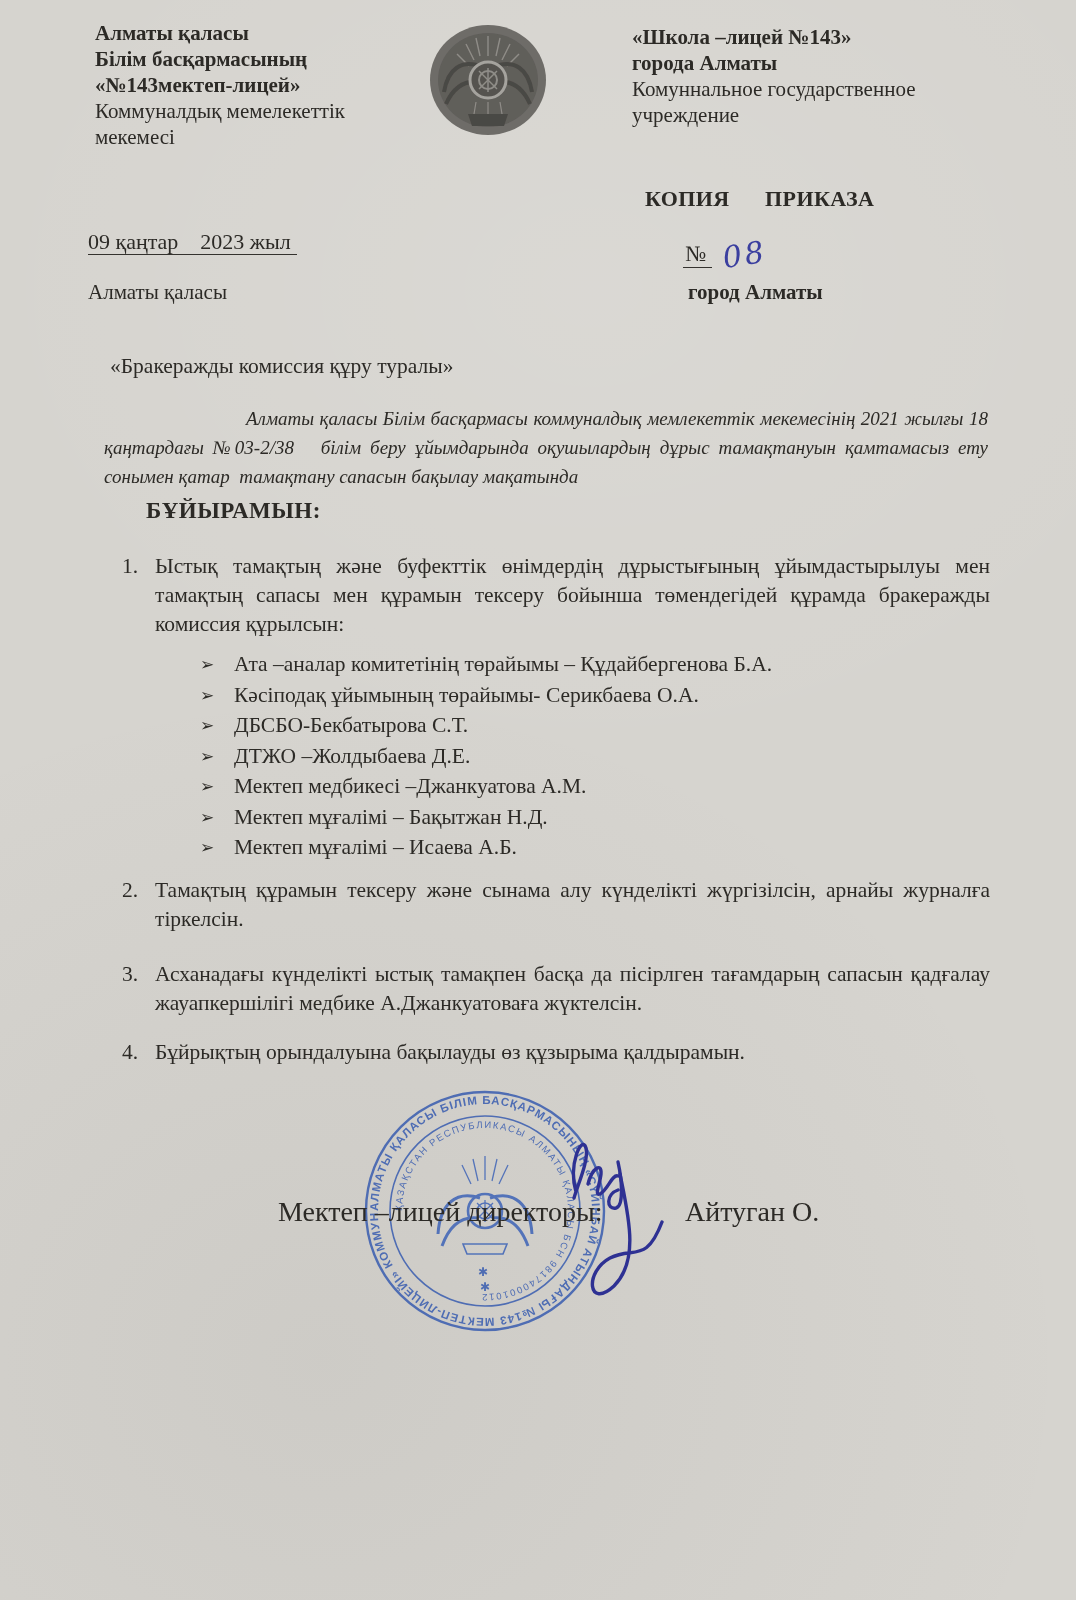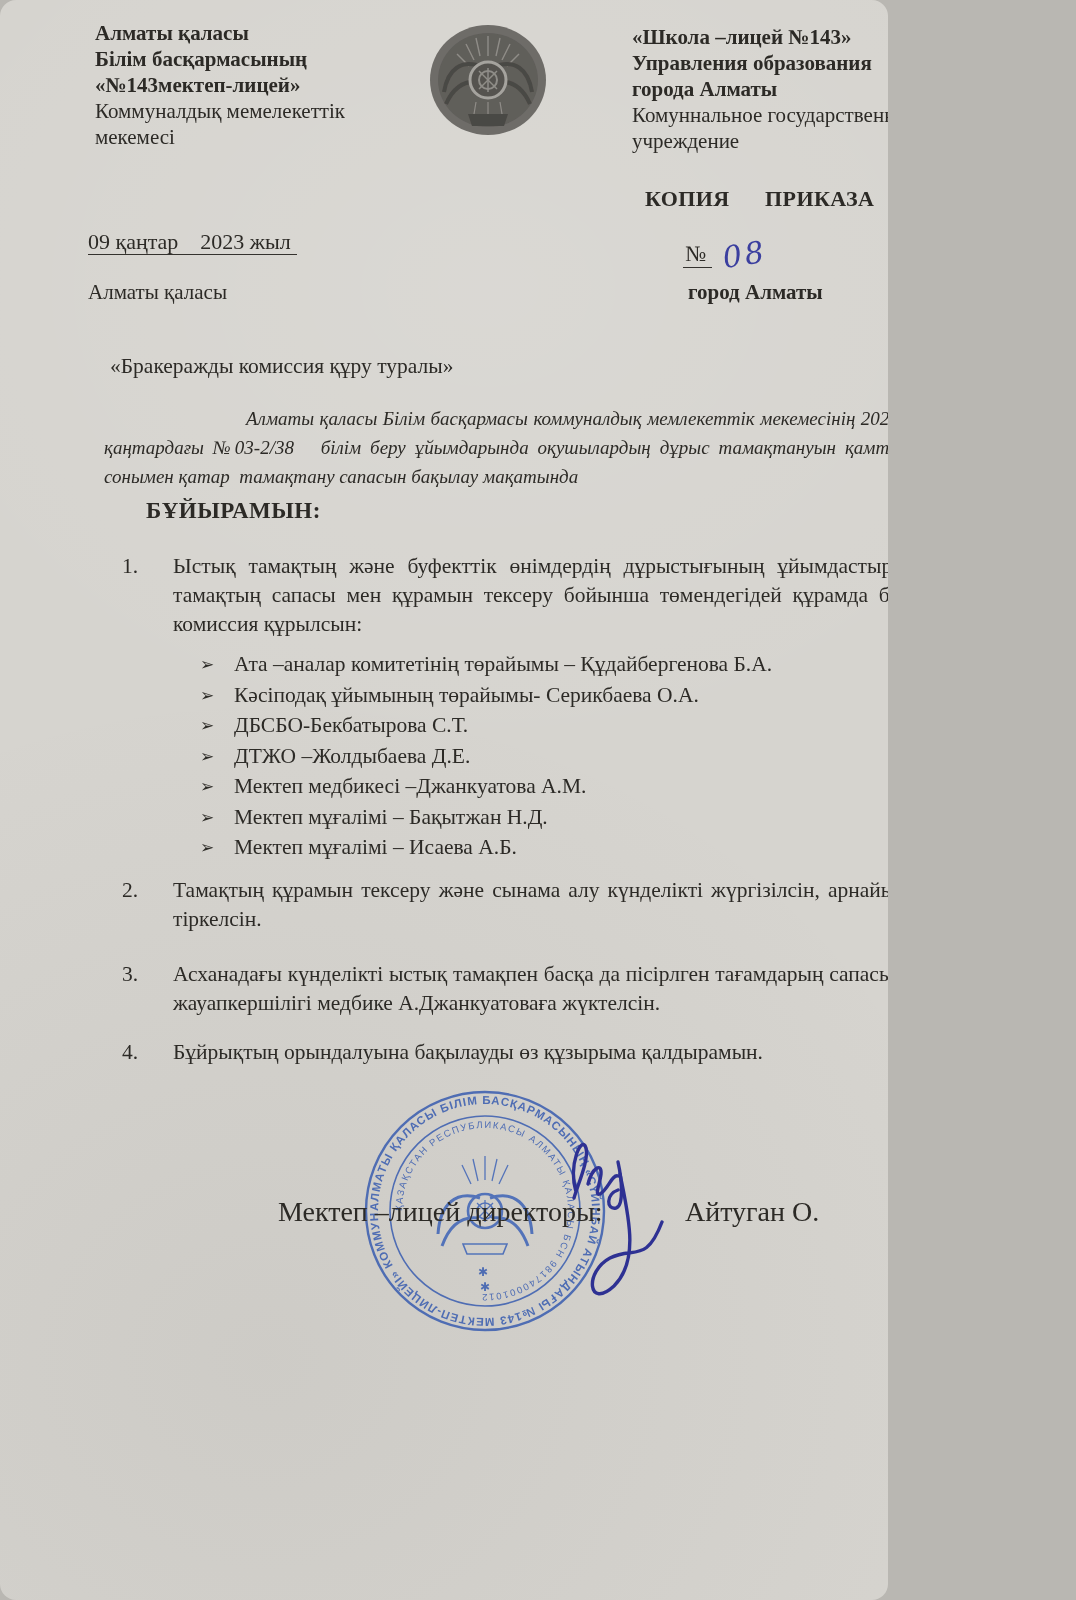--- a/index.html
+++ b/index.html
@@ -1,24 +1,23 @@
 <!DOCTYPE html>
 <html><head>
 <meta charset="utf-8">
 <style>
   html,body{margin:0;padding:0;background:#b9b7b2;}
   .page{
-    position:relative; width:888px; height:1600px; overflow:hidden;
+    position:relative; width:1076px; height:1600px; overflow:hidden;
     background:
       radial-gradient(ellipse 900px 700px at 55% 18%, rgba(255,255,255,.10), rgba(0,0,0,0) 70%),
       radial-gradient(ellipse 1000px 900px at 30% 85%, rgba(90,88,84,.07), rgba(0,0,0,0) 75%),
       #d6d4cf;
     font-family:"Liberation Serif","DejaVu Serif",serif;
     color:#2c2a26;
-    border-radius:16px;
   }
   .abs{position:absolute;}
   .b{font-weight:bold;}
   .pre{white-space:pre;}
   .lh-block{font-size:21px; line-height:26px; width:350px;}
   .lh-block .ln{display:block;}
   .title{font-size:22px; font-weight:bold; letter-spacing:.4px;}
   .dateline{font-size:22px; border-bottom:1.6px solid #34322e; padding-right:6px; white-space:pre;text-align:center;}
   .numsign{font-size:22px; border-bottom:1.6px solid #34322e; padding:0 6px 1px 2px;}
   .handnum{
@@ -28,21 +27,21 @@
   }
   .city{font-size:21px;}
   .subject{font-size:21.5px; font-weight:normal;}
   .intro{
     font-size:19px; line-height:29px; width:884px; text-align:justify; text-align-last:left;
     text-indent:142px; white-space:pre-wrap;font-style:italic;
   }
   .res-head{font-size:23px; font-weight:bold; letter-spacing:.5px;}
   .item{font-size:21.5px; line-height:29px; width:868px;}
   .item .num{position:absolute; left:0; top:0;}
-  .item .txt{margin-left:51px; text-align:justify; text-align-last:left;}
+  .item .txt{margin-left:33px; text-align:justify; text-align-last:left;}
   .members{font-size:21.5px; line-height:29.5px;}
   .member{display:flex; align-items:baseline;}
   .member .arrow{width:34px; font-size:17px; transform:translateY(-1px);}
   .sig-label,.sig-name{font-size:28px;}
   .stamp-svg text{font-family:"Liberation Sans","DejaVu Sans",sans-serif;}
 </style>
 </head>
 <body>
 
 <div class="page">
@@ -92,21 +91,20 @@
           <line x1="52" y1="80" x2="50" y2="92"></line>
             <line x1="64" y1="80" x2="64" y2="92"></line>
             <line x1="76" y1="80" x2="78" y2="92"></line>
         </g>
       </g>
     </svg>
   </div>
 
   <div class="abs lh-block" style="left:632px; top:24px;">
     <span class="ln b">«Школа –лицей №143»</span>
-    <span class="ln b">Управления образования</span>
     <span class="ln b">города Алматы</span>
     <span class="ln">Комуннальное государственное</span>
     <span class="ln">учреждение</span>
   </div>
 
   <div class="abs title pre" style="left:645px; top:186px;">КОПИЯ      ПРИКАЗА</div>
 
   <div class="abs" style="left:88px; top:229px;">
     <span class="dateline">09 қаңтар    2023 жыл</span>
   </div>

